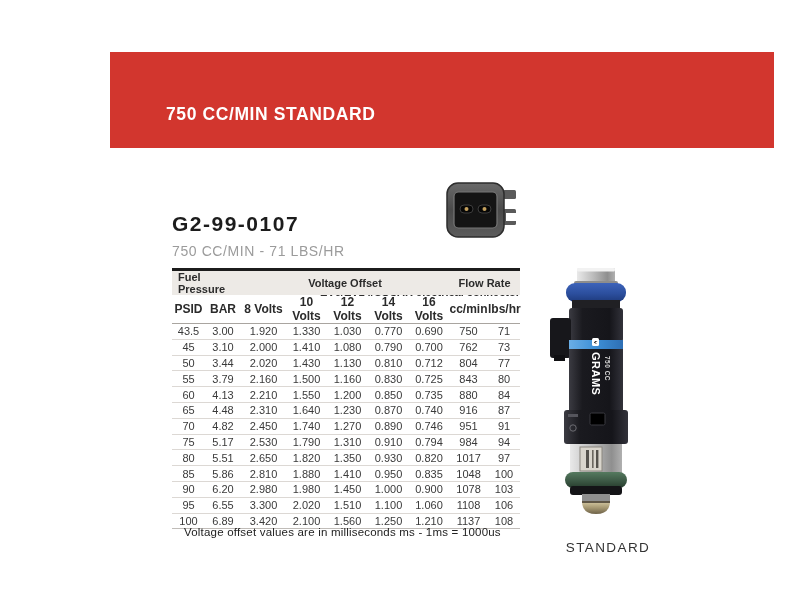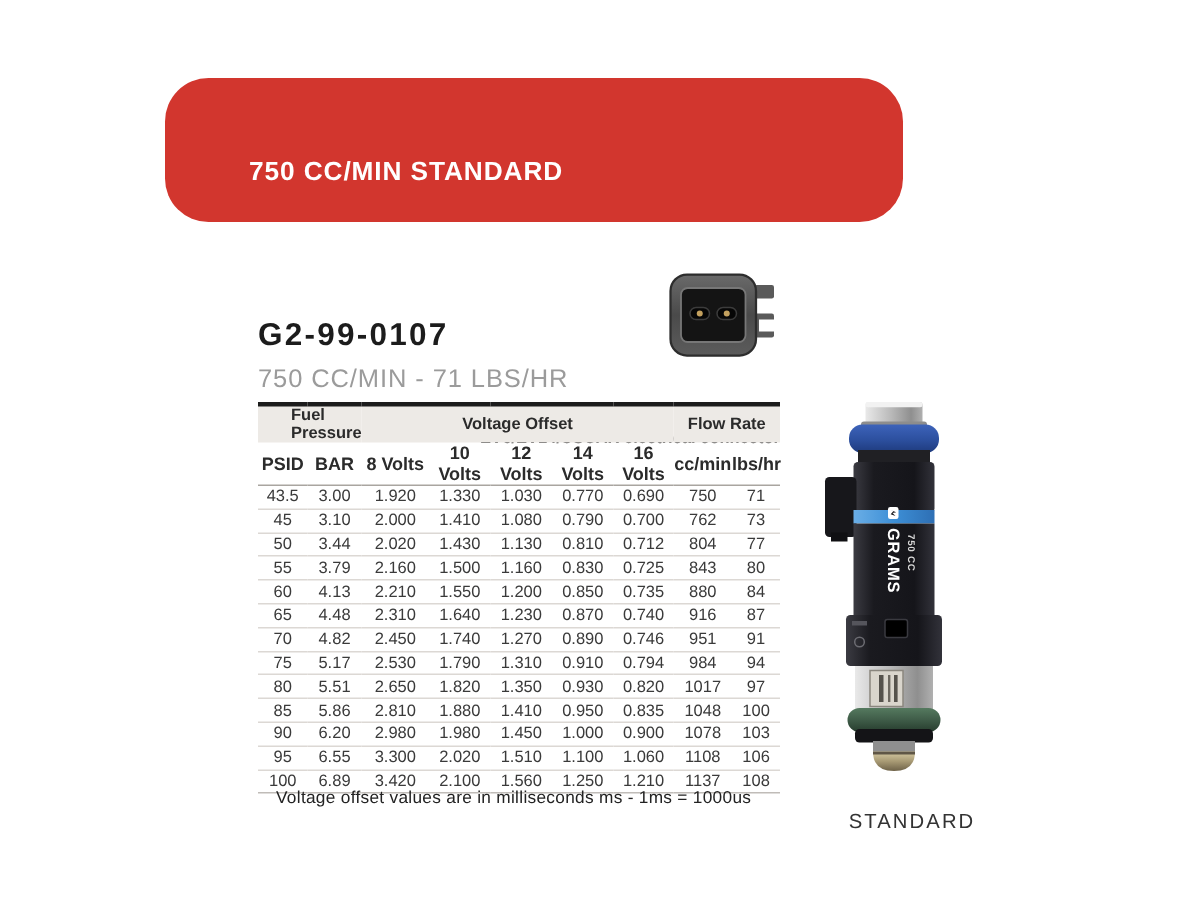--- a/index.html
+++ b/index.html
@@ -5,58 +5,57 @@
   html,body{margin:0;padding:0;}
   body{
     width:800px;height:600px;background:#ffffff;overflow:hidden;position:relative;
     font-family:"Liberation Sans", sans-serif;
     -webkit-font-smoothing:antialiased;
   }
   .page{position:absolute;inset:0;background:#ffffff;}
 
   
   .red-band{
-    position:absolute;left:110px;top:52px;width:492px;height:96px;
+    position:absolute;left:110px;top:52px;width:664px;height:96px;
     background:#d2362e;
-    border-radius:29px;
   }
   .band-title{
     position:absolute;left:56px;top:52px;
     color:#ffffff;font-size:17.5px;font-weight:bold;letter-spacing:.6px;
     white-space:nowrap;
   }
 
   
   .part-number{
     position:absolute;left:172px;top:212px;
     font-size:21px;font-weight:bold;color:#1c1c1c;letter-spacing:1.5px;
   }
   .part-subtitle{
     position:absolute;left:172px;top:243px;
-    font-size:17px;color:#9b9b9b;letter-spacing:.6px;text-align:right;
+    font-size:14px;color:#9b9b9b;letter-spacing:.6px;text-align:right;
   }
 
   
   .connector-icon{position:absolute;left:446px;top:182px;}
   .connector-caption{
     position:absolute;left:172px;top:244px;width:348px;
     text-align:right;font-size:11px;font-weight:bold;color:#2e2e2e;margin-top:42px;
   }
 
   
   .spec-table{
     position:absolute;left:172px;top:268px;width:348px;
     border-collapse:collapse;table-layout:fixed;
     border-top:3px solid #1c1c1c;
     font-size:11px;color:#3a3a3a;
   }
   .spec-table th,.spec-table td{padding:0;text-align:center;vertical-align:middle;}
   .spec-table thead tr.group-row{height:21px;background:#edeae6;}
   .spec-table thead tr.group-row th{font-size:11px;font-weight:bold;color:#2b2b2b;}
-  .spec-table thead tr.group-row th.left{text-align:left;padding-left:22px;}
+  .spec-table thead tr.group-row th.left{text-align:left;padding-left:6px;}
   .spec-table thead tr.cols-row{height:20px;}
   .spec-table thead tr.cols-row th{font-size:12px;font-weight:bold;color:#2b2b2b;border-bottom:1px solid #a9a5a0;}
   .spec-table tbody tr{height:15.8px;margin-left:15px;}
   .spec-table tbody tr td{border-bottom:1px solid #dcd8d4;font-size:11px;}
   .spec-table tbody tr:last-child td{border-bottom:1px solid #c0bcb8;}
 
   .footnote{
     position:absolute;left:172px;top:526px;
     font-size:11.5px;font-weight:normal;color:#222222;letter-spacing:.2px;margin-left:12px;
   }

